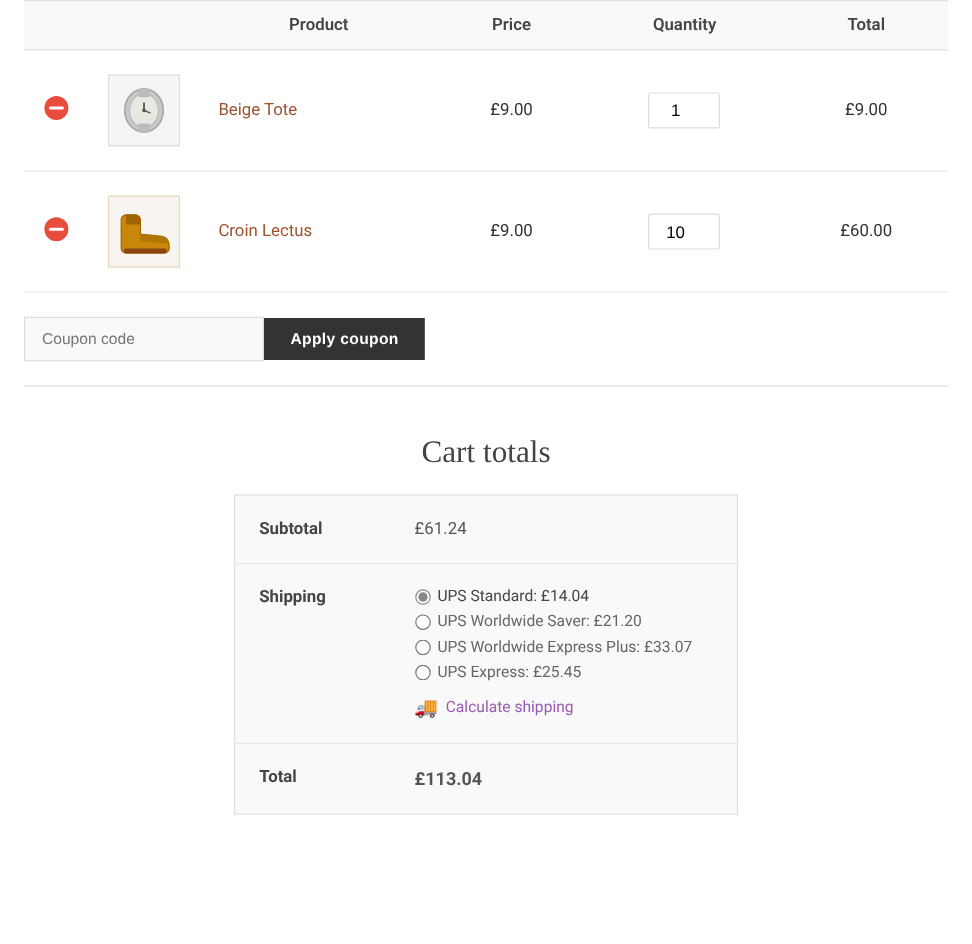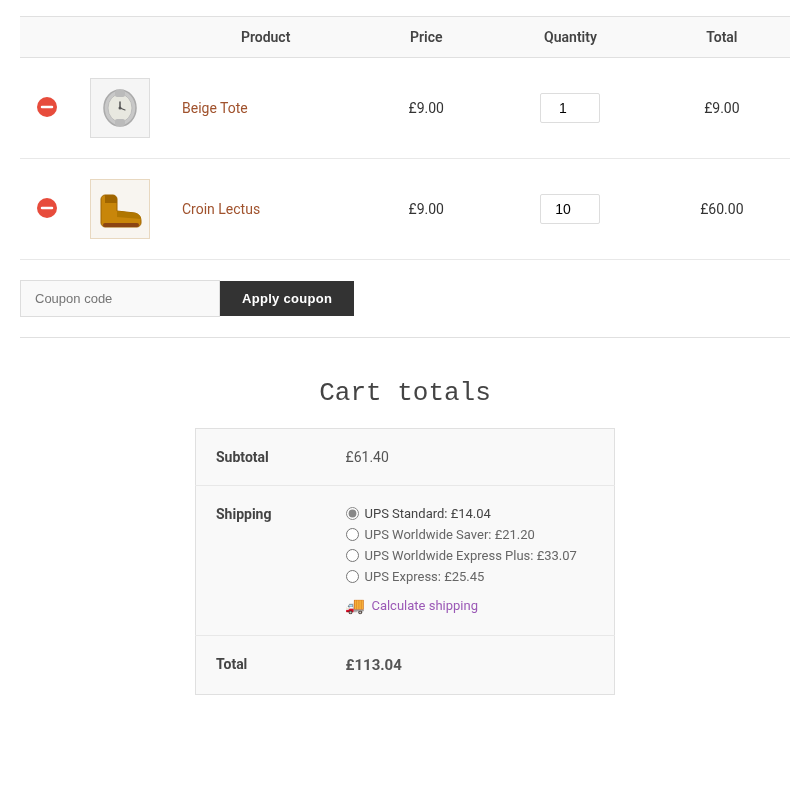--- a/index.html
+++ b/index.html
@@ -146,21 +146,21 @@
       max-width: 420px;
       margin: 40px auto 0 auto;
     }
 
     .cart-totals-title {
       text-align: center;
       font-size: 26px;
       font-weight: 400;
       color: #444;
       margin-bottom: 20px;
-      font-family: Liberation Mono, monospace;
+      font-family: Liberation Serif, serif;
     }
 
     .totals-table {
       width: 100%;
       border: 1px solid #e0e0e0;
       border-collapse: collapse;
       background: #f9f9f9;
     }
 
     .totals-table td {
@@ -219,21 +219,21 @@
     }
 
     .total-amount {
       font-weight: 700;
       font-size: 15px;
       color: #444;
     }
 
     .page-wrapper {
       max-width: 810px;
-      margin: 16px auto;
+      margin: 0 auto;
       padding: 0 20px;
     }
   </style>
 </head>
 <body>
 
 <div class="page-wrapper">
   <table class="cart-table">
     <thead>
       <tr>
@@ -305,21 +305,21 @@
       <button class="apply-coupon-btn">Apply coupon</button>
     </div>
   </div>
 
   <div class="cart-totals-section">
     <h2 class="cart-totals-title">Cart totals</h2>
     <table class="totals-table">
       <tbody>
         <tr>
           <td class="label-cell">Subtotal</td>
-          <td class="value-cell">£61.40</td>
+          <td class="value-cell">£61.24</td>
         </tr>
         <tr>
           <td class="label-cell">Shipping</td>
           <td class="value-cell">
             <ul class="shipping-options" id="shipping-options-list">
             <li class="selected">
       <input type="radio" name="shipping" checked="" style="">
       <span>UPS Standard: £14.04</span>
                 </li>
                 <li>

